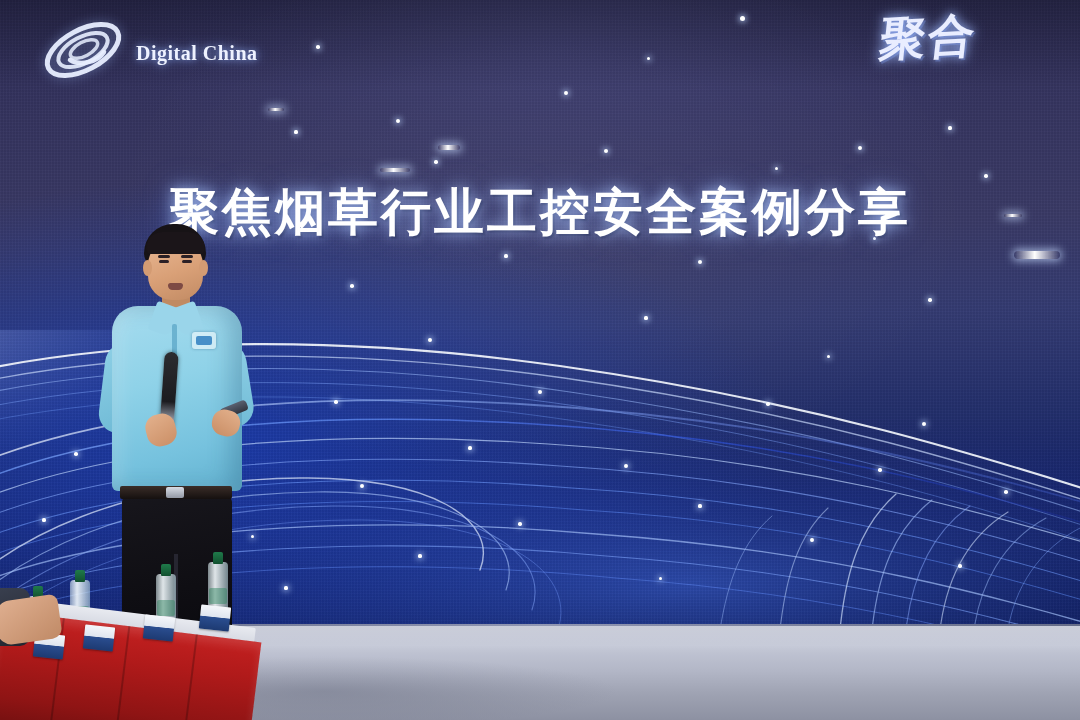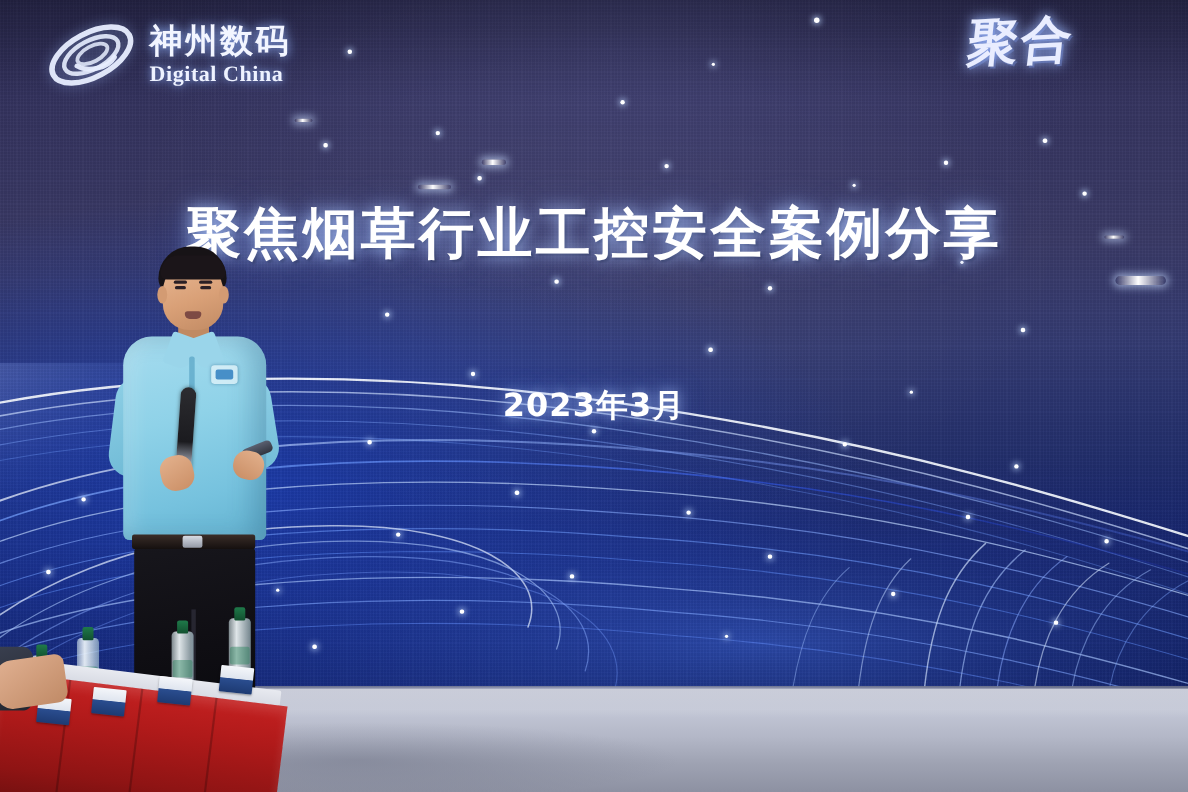--- a/index.html
+++ b/index.html
@@ -418,31 +418,29 @@
         <svg viewBox="0 0 86 64" width="86" height="64" aria-hidden="true">
           <g fill="none" stroke="#e8eeff" stroke-linecap="round">
             <ellipse cx="43" cy="32" rx="39" ry="20" transform="rotate(-28 43 32)" stroke-width="5" stroke-opacity="0.95"></ellipse>
             <ellipse cx="43" cy="32" rx="27" ry="13" transform="rotate(-28 43 32)" stroke-width="4" stroke-opacity="0.9"></ellipse>
             <ellipse cx="44" cy="31" rx="15" ry="7" transform="rotate(-28 44 31)" stroke-width="3.5" stroke-opacity="0.85"></ellipse>
             <path d="M 30 42 C 40 48, 58 44, 64 34" stroke-width="4.5" stroke-opacity="0.95"></path>
           </g>
         </svg>
       </span>
       <span class="txt">
-        <span class="cn">神州数码</span>
         <span class="en">Digital China</span>
       </span>
     </div>
 
     <div class="logo-juhe">
       <div class="calli">聚合</div>
     </div>
 
     <div class="slide-title">聚焦烟草行业工控安全案例分享</div>
-    <div class="slide-date">2023年3月</div>
 
   </div>
 
   <div class="floor">
     <div class="floor-seam"></div>
   </div>
 
   <div class="speaker">
     <div class="sp-pants"></div>
     <div class="sp-legsplit"></div>

